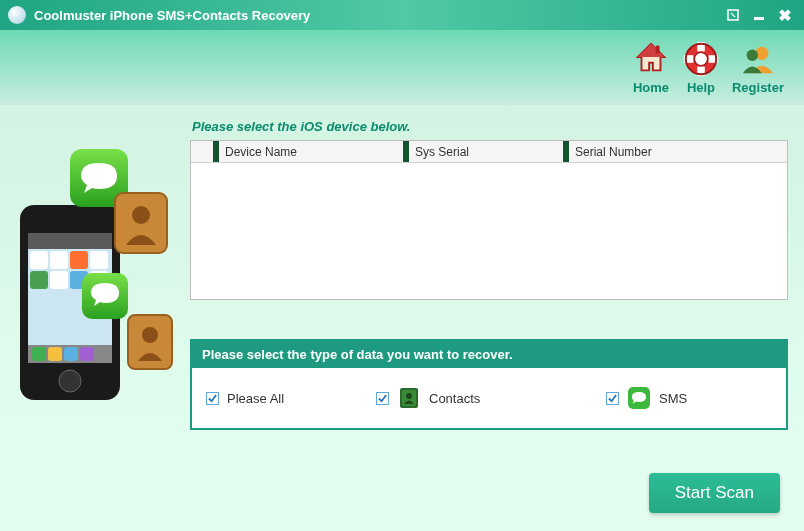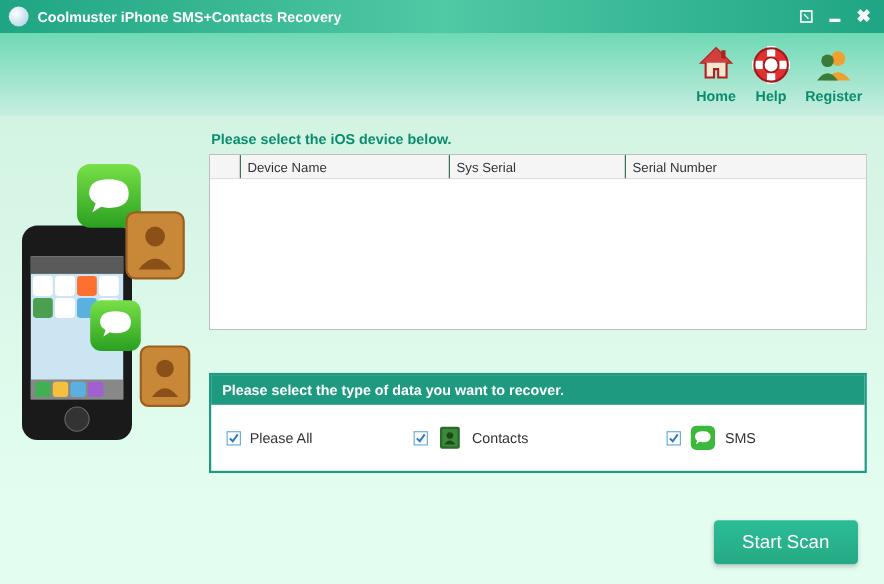--- a/index.html
+++ b/index.html
@@ -34,31 +34,31 @@
 .body {
   display: flex;
   height: 356px;
   background: linear-gradient(to bottom, #d3f3e3, #e3fef0);
   padding: 10px 16px 0 10px;
   gap: 10px;
 }
 .left-illus { width: 170px; height: 300px; position: relative; margin-top: 30px; }
 
 .main { flex: 1; }
-.section-label { color: #0a8c6e; font-weight: bold; font-size: 13px; margin: 4px 0 6px 2px; }
+.section-label { color: #0a8c6e; font-weight: bold; font-size: 13px; margin: 4px 0 6px 2px; font-style: italic; }
 
 .device-panel {
   background: #fff; border: 1px solid #bdbdbd;
   height: 160px; display: flex; flex-direction: column;
 }
 .table-header {
   display: flex; align-items: center;
   background: #fff; border-bottom: 1px solid #d0d0d0; height: 22px;
 }
-.th { border-right: 1px solid #14532d; height: 100%; display: flex; align-items: center; padding: 0 6px; color: #333; font-size: 12px; background: #f5f5f5; }
+.th { border-right: 6px solid #14532d; height: 100%; display: flex; align-items: center; padding: 0 6px; color: #333; font-size: 12px; background: #f5f5f5; }
 .th.sel { width: 28px; }
 .th.name { width: 190px; }
 .th.ver { width: 160px; }
 .th.serial { flex: 1; border-right: none; }
 .table-body { flex: 1; background: #fff; }
 
 .type-panel {
   margin-top: 39px;
   border: 2px solid #1d9a7f;
   background: #fff;

